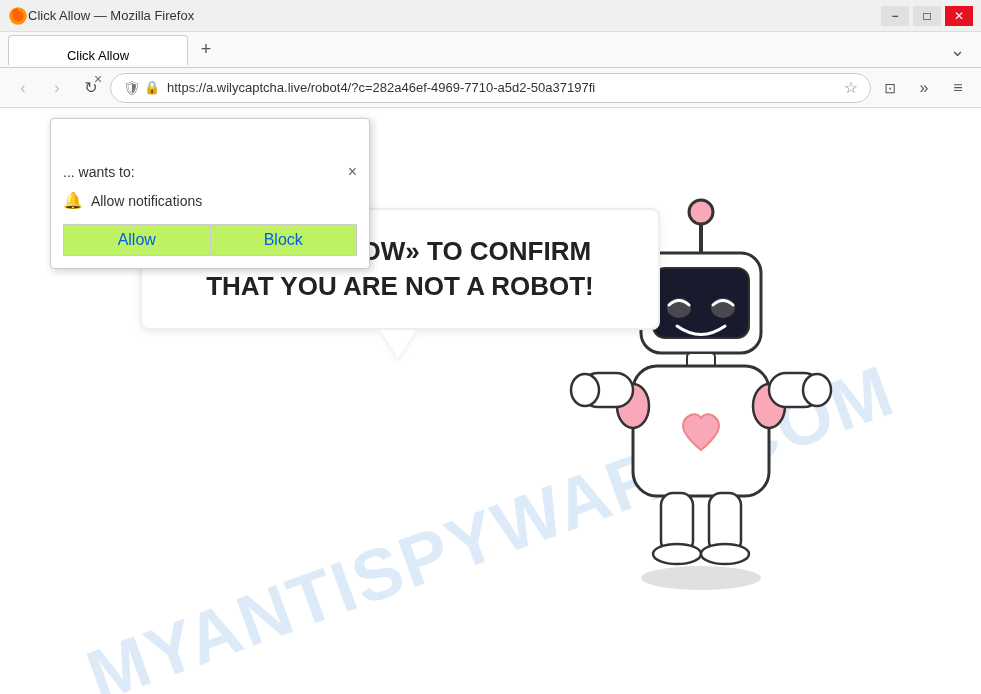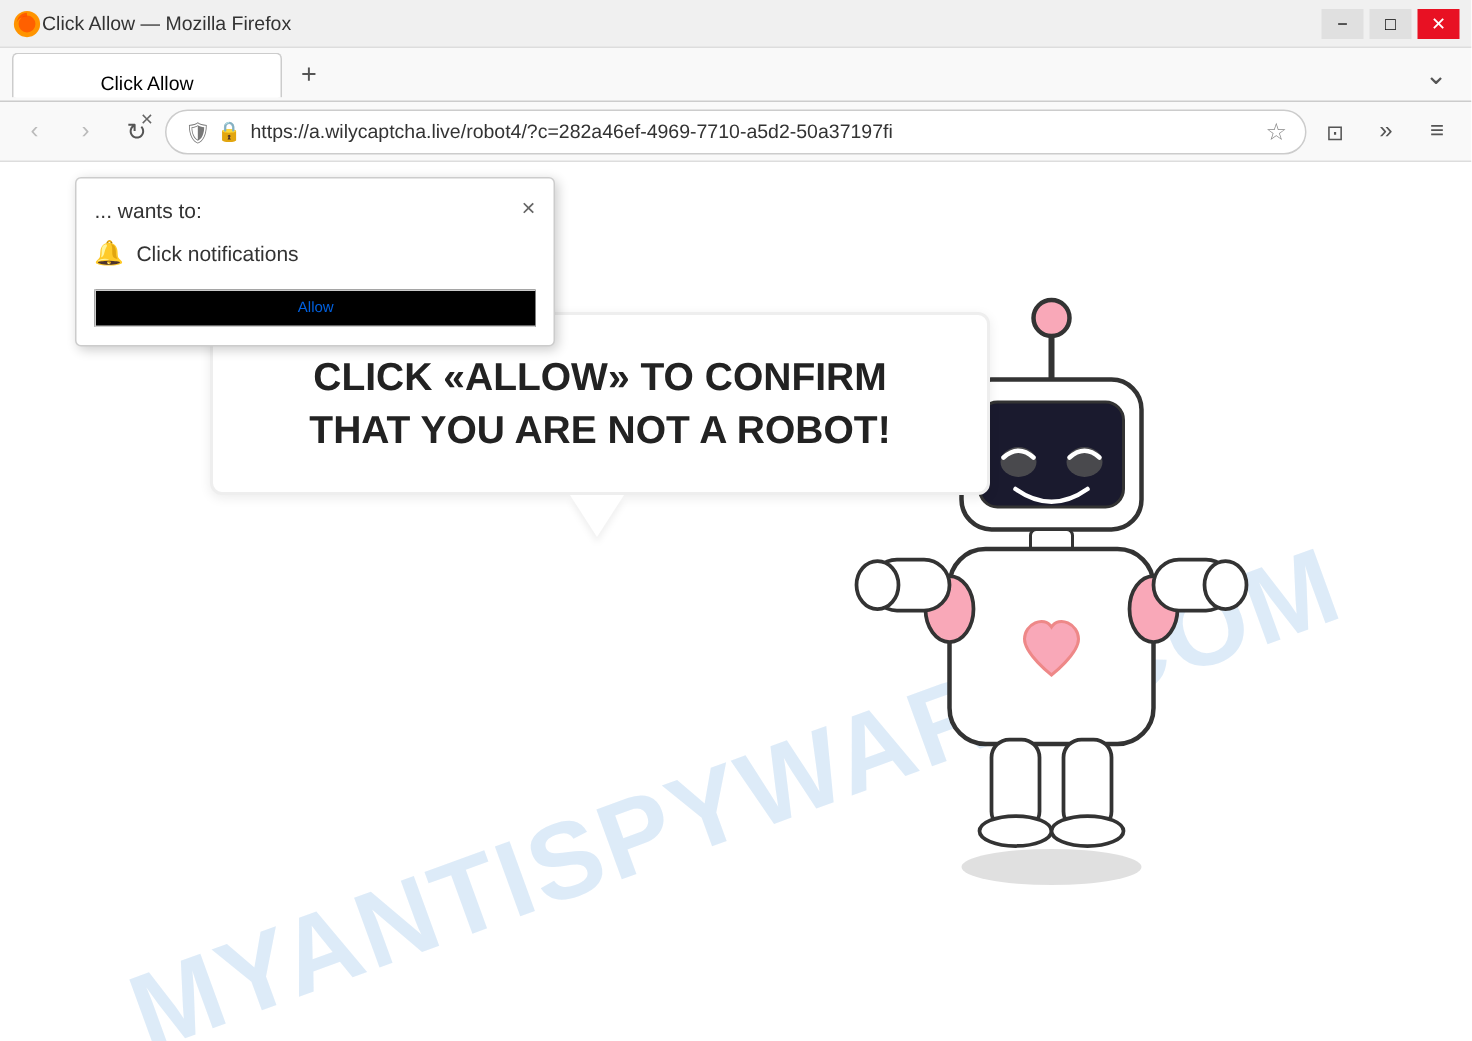--- a/index.html
+++ b/index.html
@@ -73,32 +73,33 @@
     
     .notification-popup {
       position: absolute; top: 10px; left: 50px; z-index: 100;
       background: #fff; border: 1px solid #ccc; border-radius: 4px;
       box-shadow: 2px 2px 8px rgba(0,0,0,0.2);
       width: 320px; padding: 12px;
     }
     .popup-header {
       display: flex; justify-content: space-between; align-items: center;
       margin-bottom: 10px;
+      margin-top: 32px;
     }
     .popup-wants-text { font-size: 14px; color: #333; }
     .popup-close { cursor: pointer; font-size: 16px; color: #666; background: none; border: none; }
     .popup-notification-row {
       display: flex; align-items: center; gap: 8px; margin-bottom: 14px;
     }
     .bell-icon { font-size: 16px; }
     .popup-notification-label { font-size: 14px; color: #333; }
     .popup-buttons { display: flex; gap: 0; }
     .popup-btn {
       flex: 1; padding: 6px 16px; border: 1px solid #ccc;
-      cursor: pointer; font-size: 10px; background: #000000;
+      cursor: pointer; font-size: 16px; background: #bef264;
     }
     .popup-btn.allow { color: #0060df; border-right: none; }
     .popup-btn.block { color: #0060df; }
 
     
     .watermark {
       position: absolute; bottom: 120px; left: 0; right: 0;
       text-align: center; font-size: 72px; font-weight: bold;
       color: rgba(180, 210, 240, 0.45); transform: rotate(-20deg);
       pointer-events: none; white-space: nowrap; letter-spacing: 2px;
@@ -190,24 +191,25 @@
 
   <div class="watermark">MYANTISPYWARE.COM</div>
 
   <div class="notification-popup">
     <div class="popup-header">
       <span class="popup-wants-text">... wants to:</span>
       <button class="popup-close">×</button>
     </div>
     <div class="popup-notification-row">
       <span class="bell-icon">🔔</span>
-      <span class="popup-notification-label">Click notifications</span>
+      <span class="popup-notification-label">Allow notifications</span>
     </div>
     <div class="popup-buttons">
       <button class="popup-btn allow">Allow</button>
+      <button class="popup-btn block">Block</button>
     </div>
   </div>
 
   <div class="speech-bubble-container">
     <div class="speech-bubble">
       <div class="speech-bubble-text">CLICK «ALLOW» TO CONFIRM THAT YOU ARE NOT A ROBOT!</div>
     </div>
     <div class="speech-tail"></div>
   </div>
 

